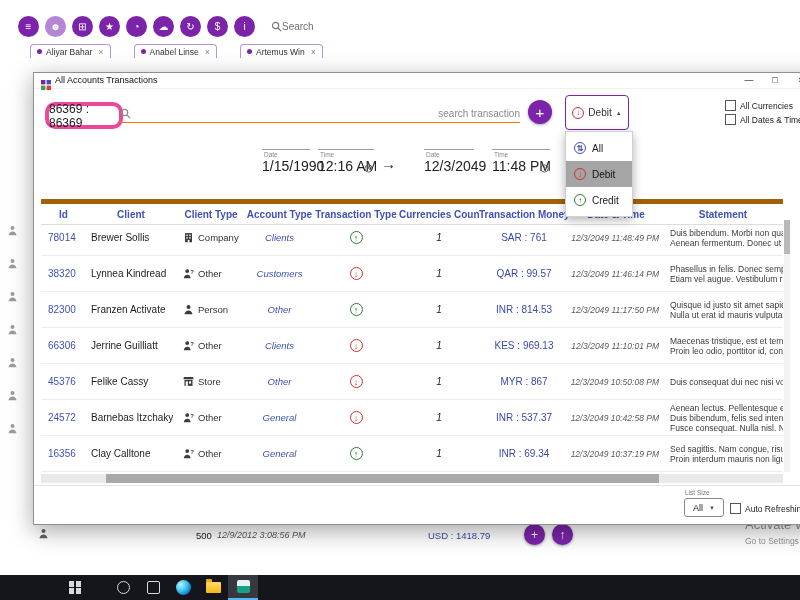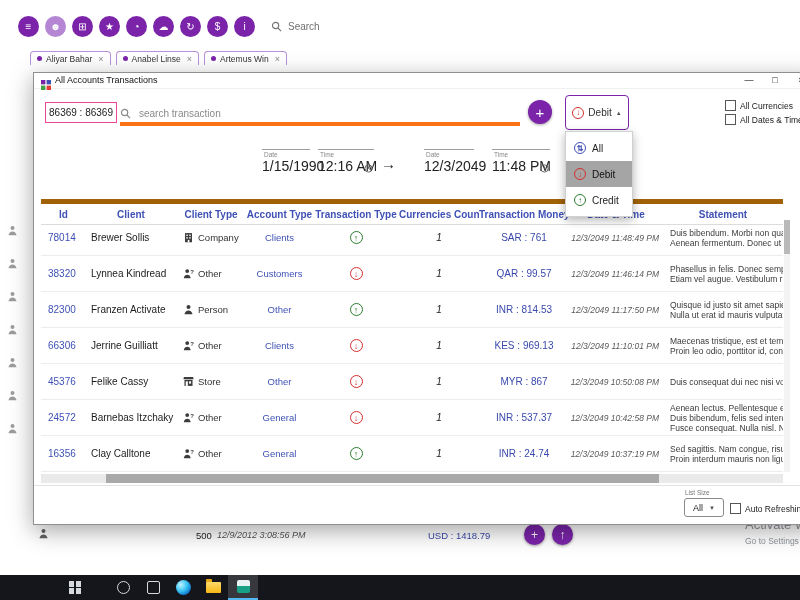--- a/index.html
+++ b/index.html
@@ -5,25 +5,25 @@
   html,body{margin:0;padding:0;background:#ddd}
   #screen{position:relative;width:800px;height:600px;background:#fff;overflow:hidden;
           font-family:"Liberation Sans",sans-serif;color:#222}
 
   
   .topbar{position:absolute;left:18px;top:14px;height:24px;display:flex;align-items:center}
   .tb-buttons{display:flex;gap:6px}
   .tb-circle{width:21px;height:21px;border-radius:50%;background:#7b24aa;color:#fff;font-size:10px;
              display:flex;align-items:center;justify-content:center;cursor:default}
   .tb-circle.dim{background:#b486d3}
-  .app-search{display:flex;align-items:center;gap:6px;margin-left:16px;color:#6f6f6f;font-size:10px}
+  .app-search{display:flex;align-items:center;margin-left:16px;color:#6f6f6f;font-size:10px}
   .mag{width:11px;height:11px}
 
   
-  .tabstrip{position:absolute;left:30px;top:51px;display:flex;gap:5px;height:14px}
+  .tabstrip{position:absolute;left:30px;top:44px;display:flex;gap:23px;height:14px}
   .tab{display:flex;align-items:center;gap:4px;padding:0 6px;border:1px solid #bb92d8;border-bottom:none;
        border-radius:4px 4px 0 0;font-size:8.5px;color:#333;background:#fff;white-space:nowrap}
   .tab-dot{width:5px;height:5px;border-radius:50%;background:#7b24aa}
   .tab-close{color:#888;font-size:9px;margin-left:2px}
 
   
   .left-strip{position:absolute;left:7px;top:222px;width:26px;display:flex;flex-direction:column;gap:22px}
   .ls-ico{opacity:.5;height:11px}
   .bg-row{position:absolute;left:33px;top:520px;width:767px;height:30px;font-size:9.5px}
   .bg-row-ico{position:absolute;left:5px;top:8px;opacity:.8}
@@ -39,24 +39,24 @@
 
   
   .dialog{position:absolute;left:33px;top:72px;width:784px;height:453px;background:#fff;
           border:1px solid #8f8f8f;box-shadow:0 6px 22px rgba(0,0,0,.35);box-sizing:border-box}
   .dlg-title{position:absolute;left:0;top:0;right:0;height:15px;background:#fff;border-bottom:1px solid #f0f0f0}
   .dlg-ico{position:absolute;left:7px;top:3px;width:10px;height:10px}
   .dlg-title-text{position:absolute;left:21px;top:2px;font-size:9px;color:#111}
   .winbtns{position:absolute;right:2px;top:0;display:flex}
   .winbtn{width:26px;height:15px;text-align:center;font-size:9px;line-height:15px;color:#222}
 
-  .badge{position:absolute;left:11px;top:29px;width:70px;height:19px;border:1px solid #ec4899;border-radius:0;
-         font-size:10px;color:#222;display:flex;align-items:center;justify-content:center}
-  .tx-search{position:absolute;left:86px;top:32px;width:400px;height:17px;border-bottom:4px solid #f97316;
-             display:flex;align-items:center;justify-content:flex-start;gap:8px;color:#8a8a8a;font-size:10px}
+  .badge{position:absolute;left:11px;top:29px;width:70px;height:19px;border:4px solid #ec4899;border-radius:10px;
+         font-size:12px;color:#222;display:flex;align-items:center;justify-content:center}
+  .tx-search{position:absolute;left:86px;top:32px;width:400px;height:17px;border-bottom:1px solid #f97316;
+             display:flex;align-items:center;justify-content:space-between;gap:8px;color:#8a8a8a;font-size:10px}
   .add-btn{position:absolute;left:494px;top:27px;width:24px;height:24px;border-radius:50%;background:#7b24aa;
            color:#fff;font-size:15px;display:flex;align-items:center;justify-content:center;box-shadow:0 1px 3px rgba(0,0,0,.35)}
   .type-btn{position:absolute;left:531px;top:22px;width:64px;height:35px;background:#fff;border:1.6px solid #7b24aa;
             border-radius:4px;display:flex;align-items:center;justify-content:center;gap:4px;font-size:10px;color:#333;
             font-family:inherit;box-sizing:border-box;padding:0}
   .caret{font-size:6px;color:#555}
   .currency-box{position:absolute;left:599px;top:22px;width:86px;height:35px;border:1px solid #8a8a8a;border-radius:3px;box-sizing:border-box}
   .cur-label{position:absolute;top:2px;left:5px;font-size:6.5px;color:#7b24aa}
   .cur-value{position:absolute;bottom:5px;left:5px;font-size:8.5px;color:#222;white-space:nowrap}
   .caret2{position:absolute;right:4px;bottom:6px;font-size:6px;color:#555}
@@ -80,21 +80,21 @@
           grid-template-columns:45px 90px 70px 67px 86px 80px 90px 94px 1fr;align-items:center;
           border-top:5px solid #a16207;border-bottom:1px solid #dcdcdc}
   .h{font-size:10px;font-weight:bold;color:#3f51b5;text-align:center;white-space:nowrap;overflow:hidden}
   .t-body{position:absolute;left:7px;top:147px;width:742px;height:252px;overflow:hidden}
   .t-row{display:grid;grid-template-columns:45px 90px 70px 67px 86px 80px 90px 94px 1fr;height:36px;
          border-bottom:1px solid #ececec;align-items:center;box-sizing:border-box}
   .c{font-size:10px;white-space:nowrap;overflow:hidden}
   .c.id{color:#3f51b5;padding-left:7px}
   .c.client{color:#1c1c1c;padding-left:5px}
   .c.ctype{display:flex;align-items:center;gap:4px;padding-left:7px;font-size:9.5px;color:#333}
-  .c.atype{text-align:center;color:#3f51b5;font-size:9.5px}
+  .c.atype{text-align:center;font-style:italic;color:#3f51b5;font-size:9.5px}
   .c.txc{display:flex;justify-content:center}
   .c.cnt{text-align:center;font-style:italic;color:#222}
   .c.money{text-align:center;color:#3949ab}
   .c.date{text-align:right;font-style:italic;color:#5a5a5a;font-size:8.5px;padding-right:4px}
   .c.stmt{font-size:8.5px;color:#3a3a3a;line-height:10px;padding-left:7px;max-height:32px}
   .c.stmt div{white-space:nowrap;overflow:hidden}
   .txi{display:inline-flex;width:13px;height:13px;border-radius:50%;border:1.5px solid;align-items:center;
        justify-content:center;font-size:9px;font-weight:bold;box-sizing:border-box;flex:0 0 auto}
   .txi.credit{color:#2e7d32;border-color:#2e7d32}
   .txi.debit{color:#d32f2f;border-color:#d32f2f}
@@ -461,21 +461,21 @@
                 <path d="M.8 11.2c.4-2.7 2-3.9 3.8-3.9s3.4 1.2 3.8 3.9z" fill="#3c3c3c"></path>
                 <text x="8" y="6.4" font-size="6.5" font-weight="bold" fill="#3c3c3c">?</text>
               </svg></span>
             <span class="ct-label">Other</span>
           </div>
           <div class="c atype">General</div>
           <div class="c txc">
             <span class="txi credit">↑</span>
           </div>
           <div class="c cnt">1</div>
-          <div class="c money">INR : 24.74</div>
+          <div class="c money">INR : 69.34</div>
           <div class="c date">12/3/2049 10:37:19 PM</div>
           <div class="c stmt">
             <div>Sed sagittis. Nam congue, risus</div>
             <div>Proin interdum mauris non ligul...</div>
           </div>
         </div>
       </div>
 
     <div class="vscroll">
         <div class="vthumb"></div>

